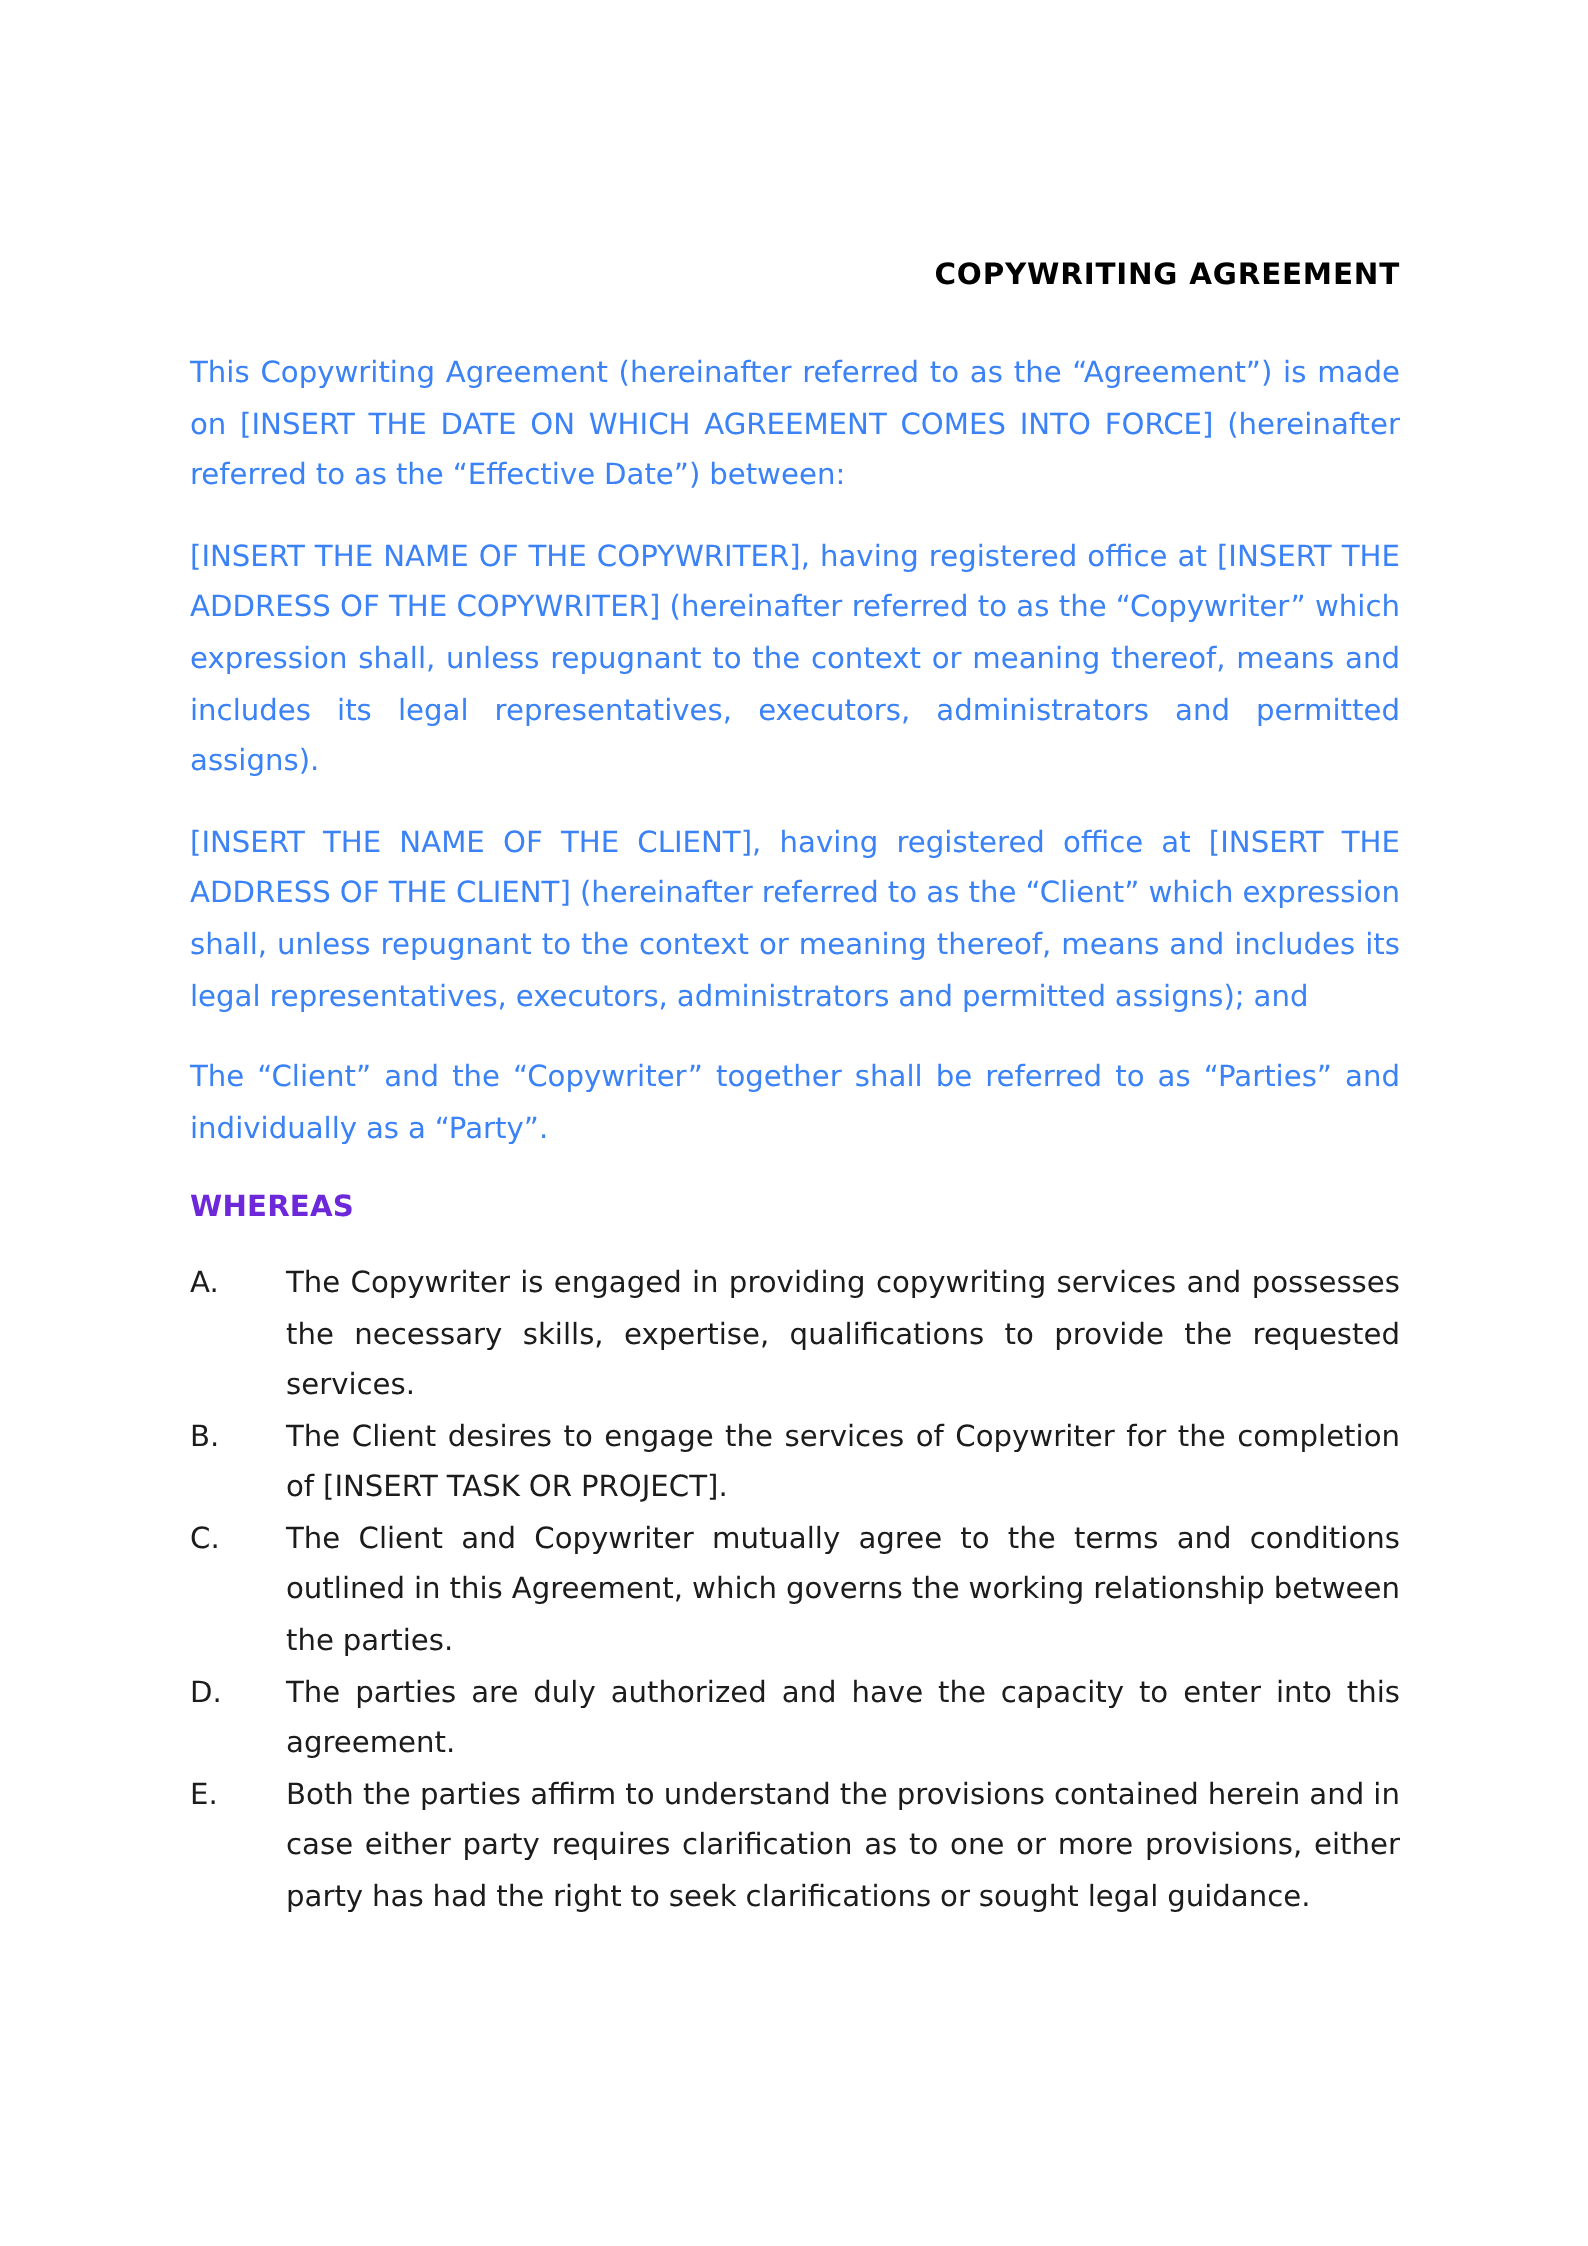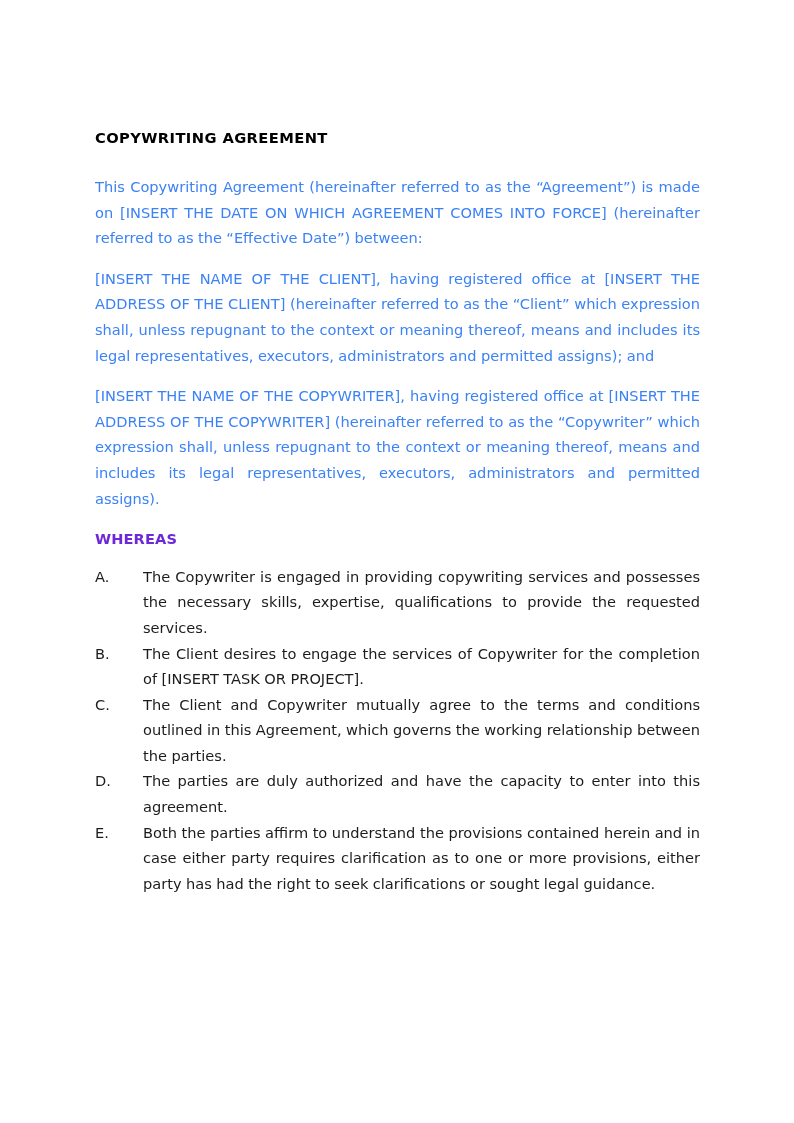--- a/index.html
+++ b/index.html
@@ -24,21 +24,21 @@
   }
   .content {
     position: absolute;
     left: 95px;
     top: 128px;
     width: 605px;
   }
   .doc-title {
     font-size: 14.7px;
     font-weight: bold;
-    text-align: left;
+    text-align: right;
     letter-spacing: 0.4px;
     margin: 0 0 26px 0;
     line-height: 20px;
     color: #000000;
   }
   p.para {
     font-size: 14.6px;
     line-height: 25.6px;
     text-align: justify;
     text-justify: inter-word;
@@ -89,24 +89,25 @@
 </head>
 <body>
 
 <div class="page">
   <div class="content">
 
     <h1 class="doc-title">COPYWRITING AGREEMENT</h1>
 
     <p class="para">This Copywriting Agreement (hereinafter referred to as the “Agreement”) is made on [INSERT THE DATE ON WHICH AGREEMENT COMES INTO FORCE] (hereinafter referred to as the “Effective Date”) between:</p>
 
+    <p class="para">[INSERT THE NAME OF THE COPYWRITER], having registered office at [INSERT THE ADDRESS OF THE COPYWRITER] (hereinafter referred to as the “Copywriter” which expression shall, unless repugnant to the context or meaning thereof, means and includes its legal representatives, executors, administrators and permitted assigns).</p>
+
     <p class="para">[INSERT THE NAME OF THE CLIENT], having registered office at [INSERT THE ADDRESS OF THE CLIENT] (hereinafter referred to as the “Client” which expression shall, unless repugnant to the context or meaning thereof, means and includes its legal representatives, executors, administrators and permitted assigns); and</p>
 
-    <p class="para">[INSERT THE NAME OF THE COPYWRITER], having registered office at [INSERT THE ADDRESS OF THE COPYWRITER] (hereinafter referred to as the “Copywriter” which expression shall, unless repugnant to the context or meaning thereof, means and includes its legal representatives, executors, administrators and permitted assigns).</p>
-
+    <p class="para tight">The “Client” and the “Copywriter” together shall be referred to as “Parties” and individually as a “Party”.</p>
 
     <div class="whereas">WHEREAS</div>
 
     <ol class="lettered">
       <li>
         <span class="marker">A.</span>
         <span class="item-text">The Copywriter is engaged in providing copywriting services and possesses the necessary skills, expertise, qualifications to provide the requested services.</span>
       </li>
       <li>
         <span class="marker">B.</span>

